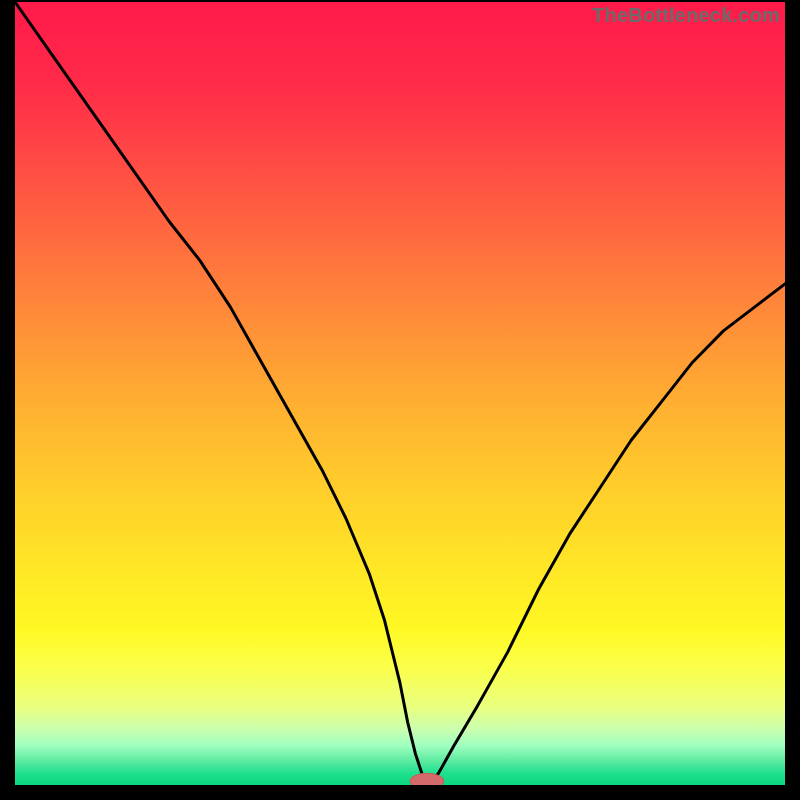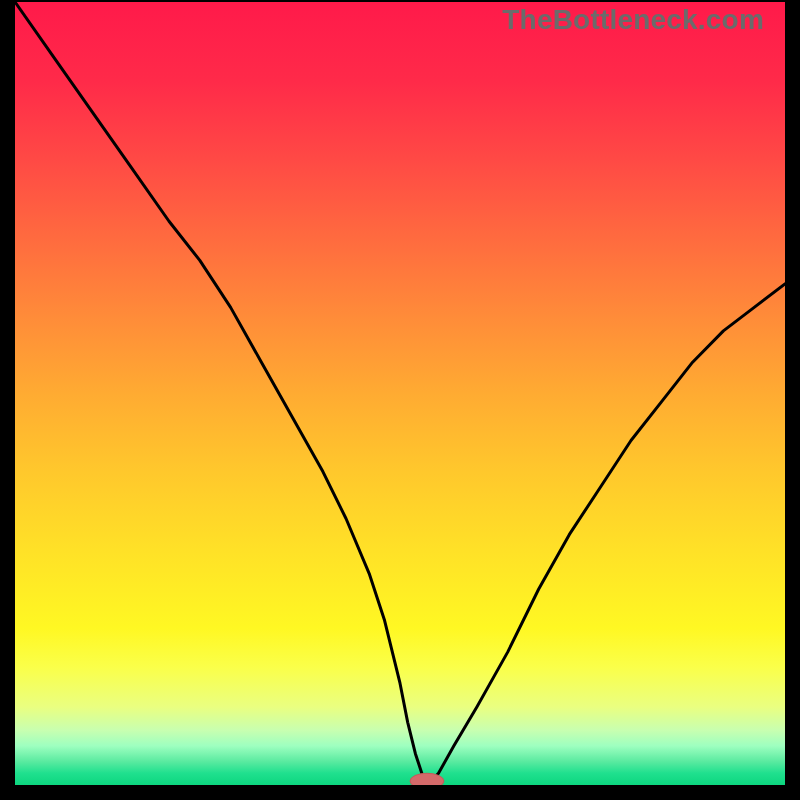--- a/index.html
+++ b/index.html
@@ -21,24 +21,24 @@
   .plot-area {
     position: absolute;
     left: 0;
     top: 0;
     width: 770px;
     height: 783px;
   }
   .watermark {
     position: absolute;
     top: 4px;
-    right: 36px;
+    right: 20px;
     color: #6b6b6b;
     font-family: Arial, Helvetica, sans-serif;
-    font-size: 28px;
+    font-size: 20px;
     font-weight: 600;
     letter-spacing: 0.2px;
     user-select: none;
   }
 </style>
 </head>
 <body>
 
 <div class="frame">
   <svg class="plot-area" viewBox="0 0 770 783" preserveAspectRatio="none">

